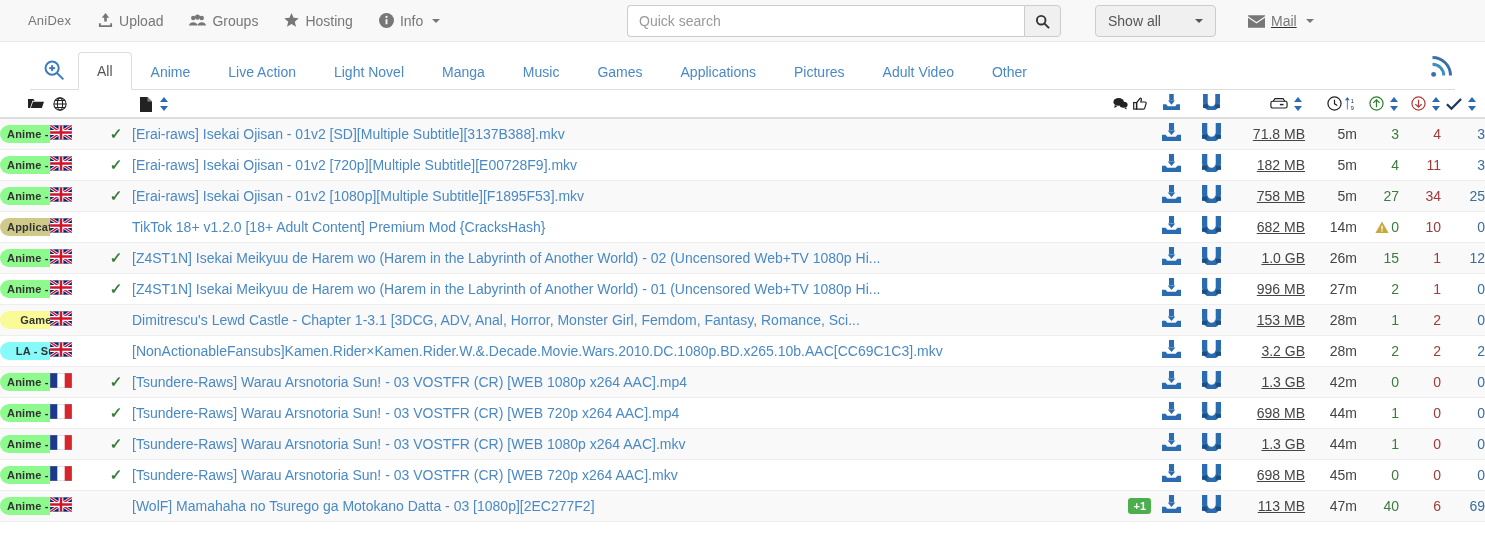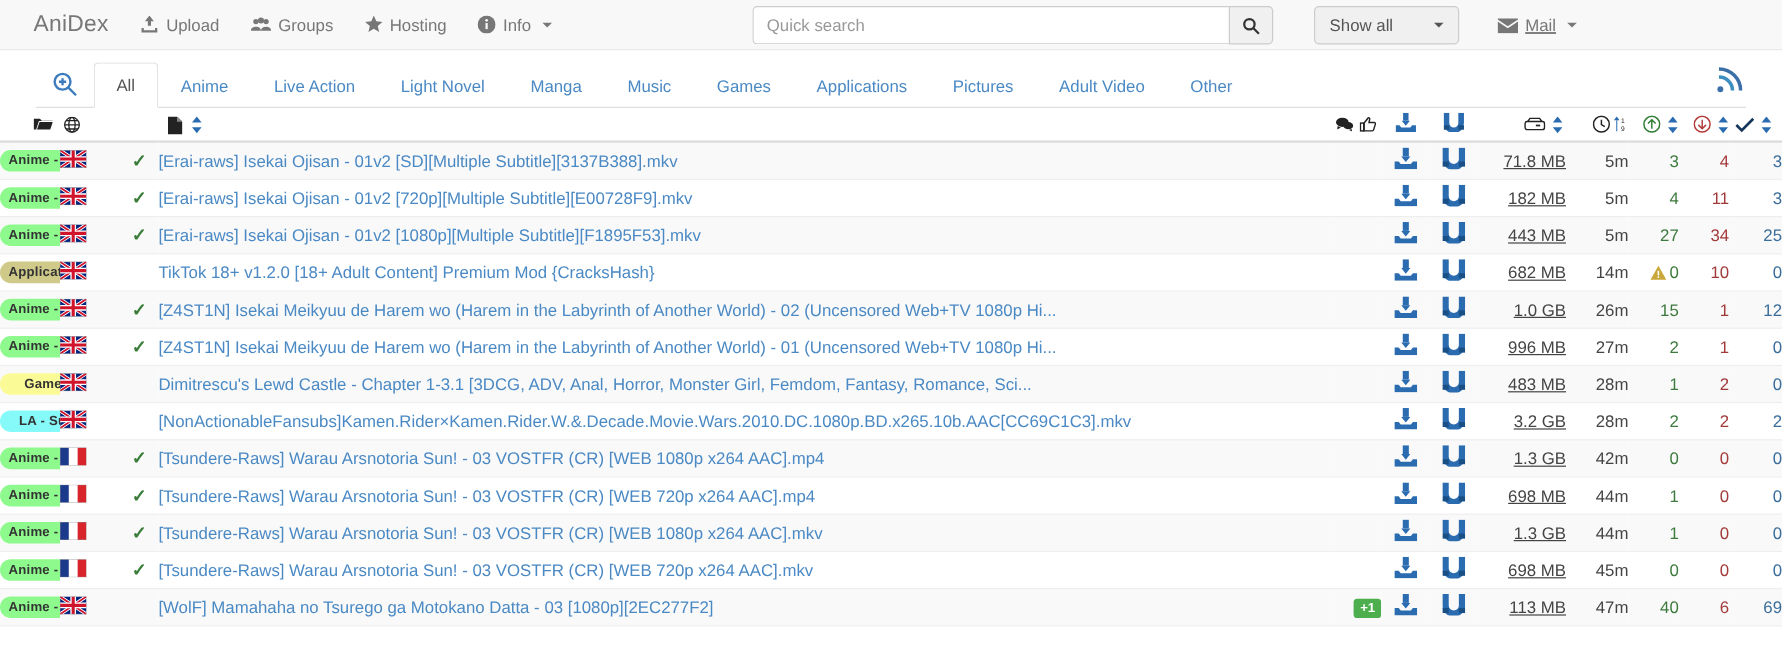--- a/index.html
+++ b/index.html
@@ -17,21 +17,21 @@
   .navbar {
     height:42px;
     background:#f8f8f8;
     border-bottom:1px solid #e7e7e7;
     display:flex;
     align-items:center;
     padding:0 12px;
     position:relative;
   }
   .brand {
-    font-size:19px;
+    font-size:13px;
     color:#777;
     padding:0 14px 0 16px;
     letter-spacing:.2px;
     white-space:nowrap;
     text-align:center;
   }
   .nav-link {
     color:#777;
     font-size:14px;
     padding:0 13px;
@@ -583,21 +583,21 @@
               <path d="M0 11v6h18v-6h-3.4l-1.6 2H5l-1.6-2z"></path>
             </svg>
           </span></td>
         <td class="c-mag"><span class="ico">
             <svg width="19" height="18" viewBox="0 0 18 17" fill="#2b6cb0">
               <path d="M0 0h5v9a4 4 0 0 0 8 0V0h5v9a9 9 0 0 1-18 0z"></path>
               <rect x="0" y="11" width="5" height="4" fill="#1a4f85"></rect>
               <rect x="13" y="11" width="5" height="4" fill="#1a4f85"></rect>
             </svg>
           </span></td>
-        <td class="c-size">443 MB</td>
+        <td class="c-size">758 MB</td>
         <td class="c-age">5m</td>
         <td class="c-se"><span class="se">27</span></td>
         <td class="c-le"><span class="le">34</span></td>
         <td class="c-comp"><span class="comp">25</span></td>
       </tr>
       <tr>
         <td class="c-cat"><span class="badge" style="background:#cfc98a;">Applications</span></td>
         <td class="c-flag"><span class="flag"><svg width="22" height="15" viewBox="0 0 60 40">
               <rect width="60" height="40" fill="#00247d"></rect>
               <path d="M0,0 L60,40 M60,0 L0,40" stroke="#fff" stroke-width="8"></path>
@@ -719,21 +719,21 @@
               <path d="M0 11v6h18v-6h-3.4l-1.6 2H5l-1.6-2z"></path>
             </svg>
           </span></td>
         <td class="c-mag"><span class="ico">
             <svg width="19" height="18" viewBox="0 0 18 17" fill="#2b6cb0">
               <path d="M0 0h5v9a4 4 0 0 0 8 0V0h5v9a9 9 0 0 1-18 0z"></path>
               <rect x="0" y="11" width="5" height="4" fill="#1a4f85"></rect>
               <rect x="13" y="11" width="5" height="4" fill="#1a4f85"></rect>
             </svg>
           </span></td>
-        <td class="c-size">483 MB</td>
+        <td class="c-size">153 MB</td>
         <td class="c-age">28m</td>
         <td class="c-se"><span class="se">1</span></td>
         <td class="c-le"><span class="le">2</span></td>
         <td class="c-comp"><span class="comp">0</span></td>
       </tr>
       <tr>
         <td class="c-cat"><span class="badge" style="background:#86f9f9;">LA - Sub</span></td>
         <td class="c-flag"><span class="flag"><svg width="22" height="15" viewBox="0 0 60 40">
               <rect width="60" height="40" fill="#00247d"></rect>
               <path d="M0,0 L60,40 M60,0 L0,40" stroke="#fff" stroke-width="8"></path>

